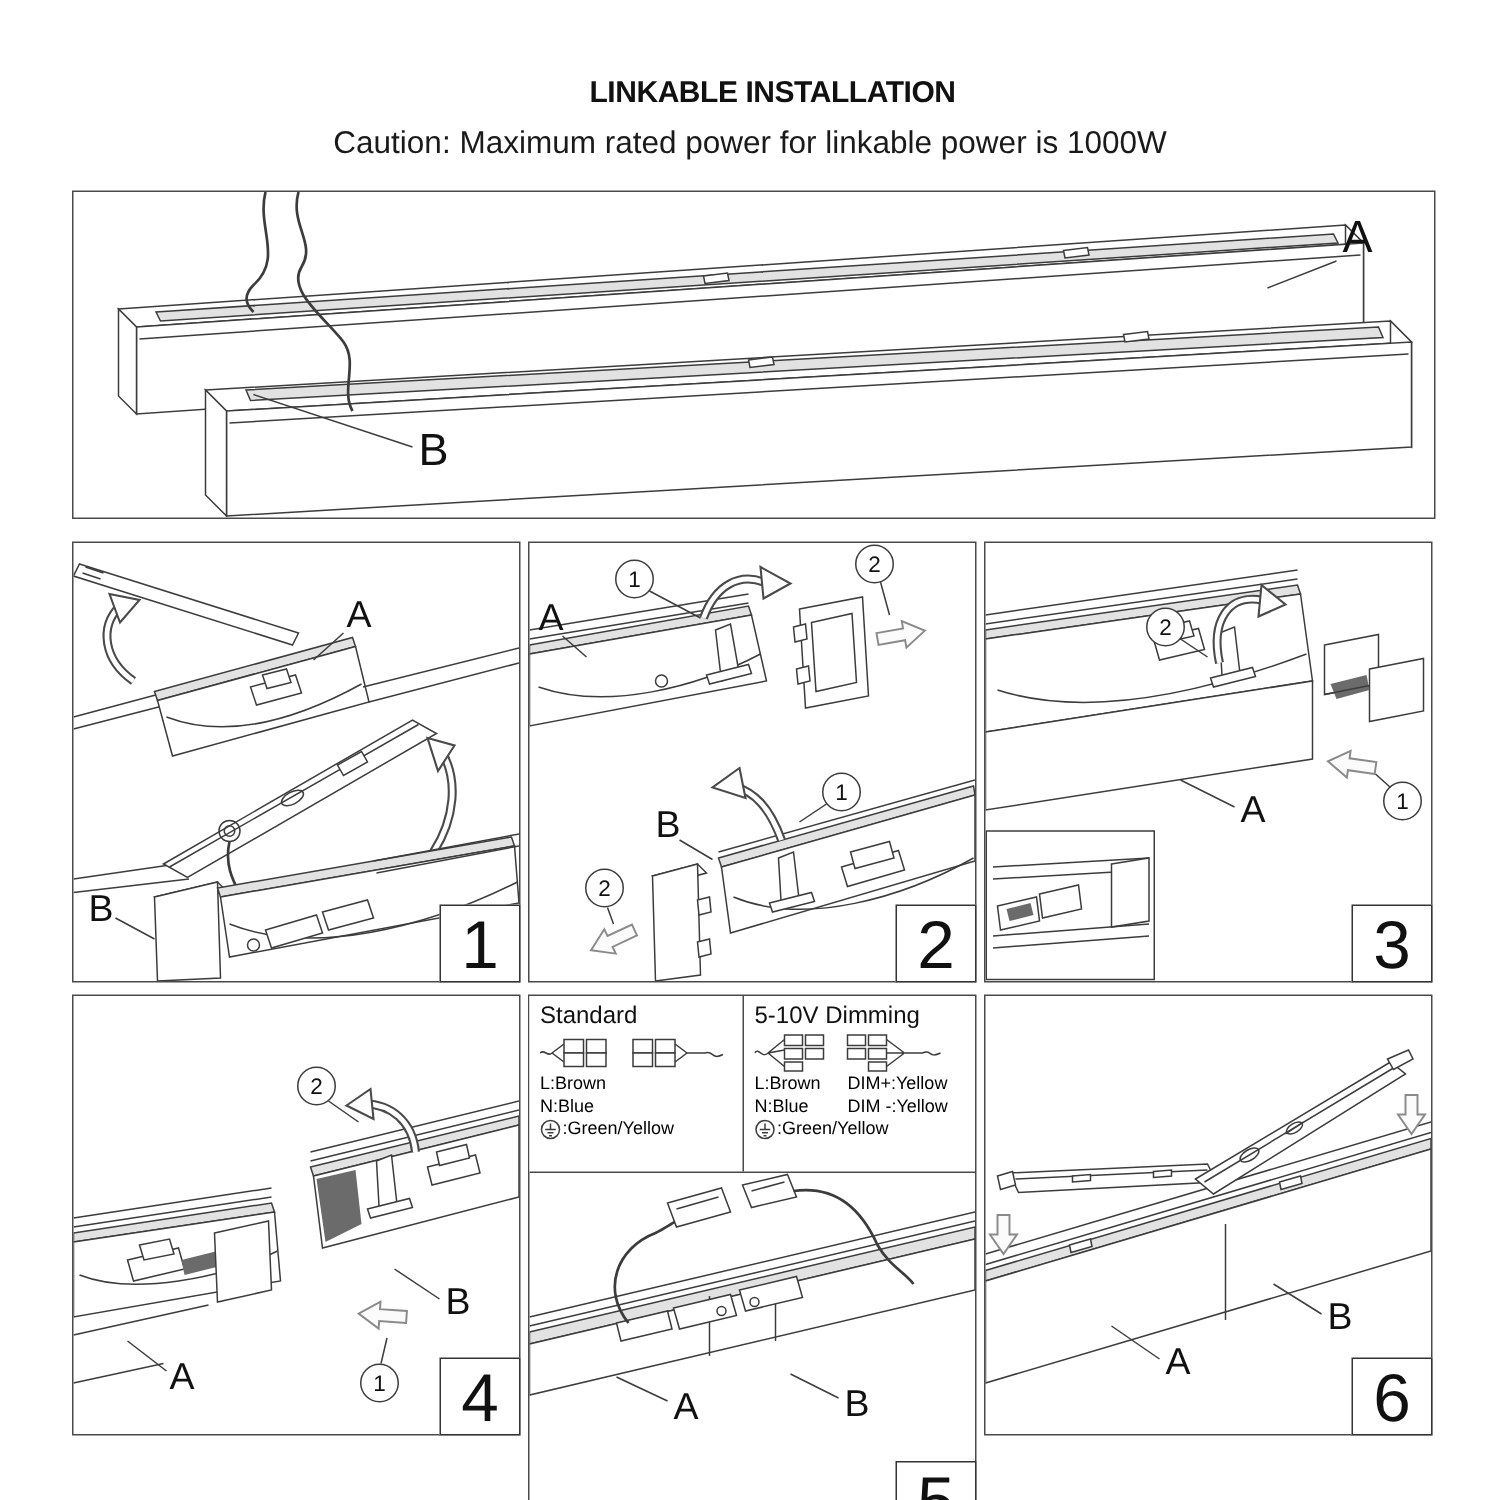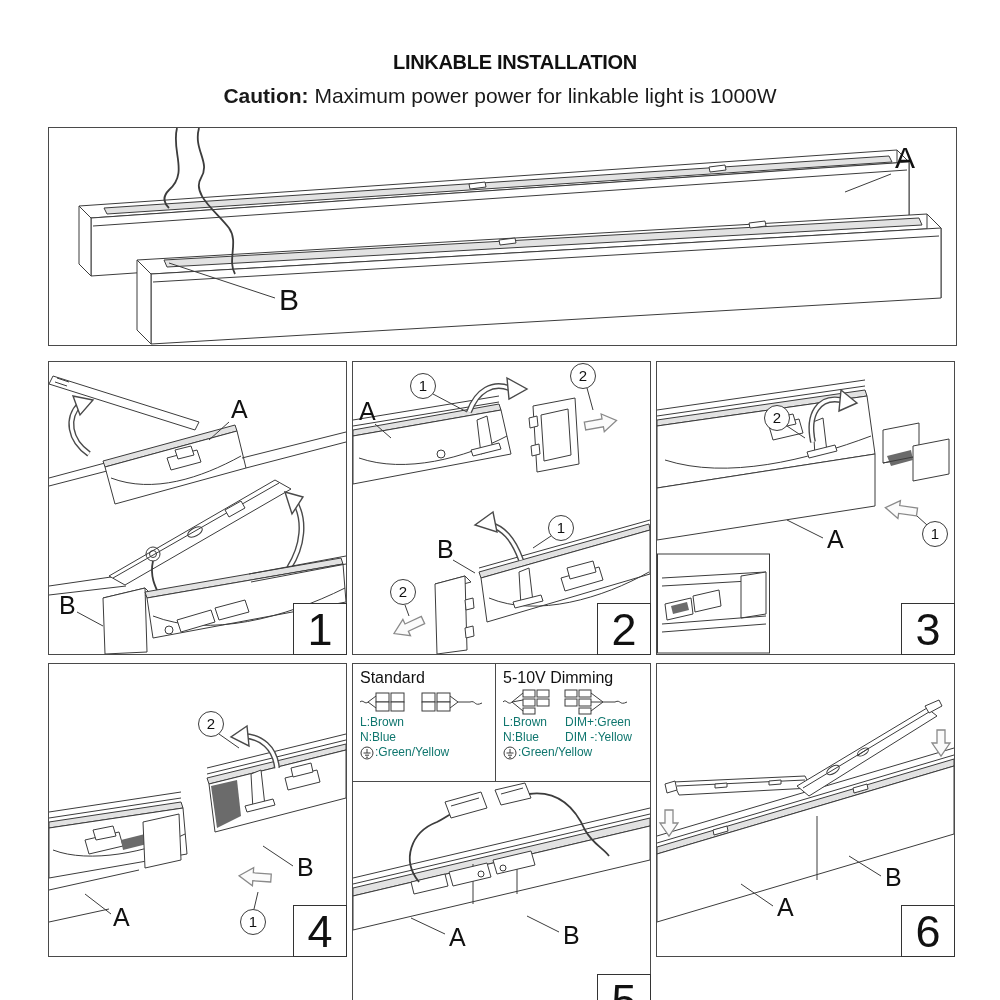--- a/index.html
+++ b/index.html
@@ -1,19 +1,19 @@
 <!DOCTYPE html>
 <html><head>
 <meta charset="utf-8">
 <style>
   html,body{margin:0;padding:0;background:#fff;}
   .page{position:relative;width:1000px;height:1000px;background:#fff;font-family:"Liberation Sans",sans-serif;color:#111;overflow:hidden;}
   .title{position:absolute;top:36px;left:0;width:100%;text-align:center;font-size:20px;font-weight:700;letter-spacing:-0.3px;margin:15px;}
   .caution{position:absolute;top:84px;left:0;width:100%;text-align:center;font-size:21px;margin:0;color:#1a1a1a;}
-  .caution b{font-weight:700;}
+  .caution b{font-weight:400;}
   .panel{position:absolute;background:#fff;border:1px solid #4a4a4a;box-sizing:border-box;}
   .p-top{left:48px;top:127px;width:909px;height:219px;}
   .p1{left:48px;top:361px;width:299px;height:294px;}
   .p2{left:352px;top:361px;width:299px;height:294px;}
   .p3{left:656px;top:361px;width:299px;height:294px;}
   .p4{left:48px;top:663px;width:299px;height:294px;}
   .p5{left:352px;top:663px;width:299px;height:363px;}
   .p6{left:656px;top:663px;width:299px;height:294px;}
   .stepno{position:absolute;right:-1px;bottom:-1px;width:52px;height:50px;border:1px solid #333;background:#fff;display:flex;align-items:center;justify-content:center;font-size:45px;line-height:1;color:#111;}
   svg{display:block;}
@@ -28,32 +28,32 @@
   .barrow{fill:#fbfbfb;stroke:#8a8a8a;stroke-width:1.3;}
   .lab{font-family:"Liberation Sans",sans-serif;font-size:25px;fill:#111;stroke:none;}
   .labL{font-family:"Liberation Sans",sans-serif;font-size:30px;fill:#111;stroke:none;}
   .bdg{font-family:"Liberation Sans",sans-serif;font-size:15px;fill:#111;stroke:none;text-anchor:middle;}
   
   .legend{position:absolute;top:0;left:0;width:100%;height:118px;display:flex;box-sizing:border-box;border-bottom:1px solid #4a4a4a;background:#fff;}
   .legbox{box-sizing:border-box;padding:5px 7px 2px 7px;}
   .legbox.left{width:146px;border-right:1px solid #4a4a4a;}
   .legbox.right{flex:1;}
   .legtitle{font-size:16px;color:#111;margin:0 0 2px 0;}
-  .legline{font-size:12px;color:#0f766e;line-height:15px;display:flex;align-items:center;white-space:pre;}
+  .legline{font-size:12px;color:#000000;line-height:15px;display:flex;align-items:center;white-space:pre;}
   .legline .col1{display:inline-block;width:62px;}
   .gicon{margin-right:1px;}
   .p5svg{position:absolute;left:0;top:118px;}
 </style>
 </head>
 <body>
 
 <div class="page">
 
   <h1 class="title">LINKABLE INSTALLATION</h1>
-  <p class="caution"><b>Caution:</b> <span>Maximum power power for linkable light is 1000W</span></p>
+  <p class="caution"><b>Caution:</b> <span>Maximum rated power for linkable power is 1000W</span></p>
 
   <div class="panel p-top">
     <svg width="907" height="217" viewBox="0 0 907 217">
       <g>
         <polygon class="face" points="30,78 848,22 860,34 42,90"></polygon>
         <polygon class="band" points="55,80 840,28 843,34 58,86"></polygon>
         <polygon class="face" points="848,22 860,34 860,92 848,80"></polygon>
         <polygon class="face" points="42,90 860,34 860,92 42,148"></polygon>
         <polygon class="face" points="30,78 42,90 42,148 30,136"></polygon>
         <line class="ln" x1="44" y1="98" x2="858" y2="42"></line>
@@ -351,21 +351,21 @@
             <rect class="face" x="34" y="10" width="12" height="7"></rect>
           <rect class="face" x="20" y="19" width="12" height="6"></rect>
           <rect class="face" x="62" y="1" width="12" height="7"></rect>
             <rect class="face" x="76" y="1" width="12" height="7"></rect>
           <rect class="face" x="62" y="10" width="12" height="7"></rect>
             <rect class="face" x="76" y="10" width="12" height="7"></rect>
           <rect class="face" x="76" y="19" width="12" height="6"></rect>
           <path class="ln" d="M88,4 L100,13 M88,13 L100,13 M88,22 L100,13"></path>
           <path class="ln" d="M100,13 L112,13 C118,10 116,17 124,13"></path>
         </svg>
-        <div class="legline"><span class="col1">L:Brown</span><span>DIM+:Green</span></div>
+        <div class="legline"><span class="col1">L:Brown</span><span>DIM+:Yellow</span></div>
         <div class="legline"><span class="col1">N:Blue</span><span>DIM -:Yellow</span></div>
         <div class="legline"><svg class="gicon" width="14" height="14" viewBox="0 0 14 14">
               <circle class="ln" cx="7" cy="7" r="6"></circle>
               <path class="ln" d="M7,3 L7,7 M3.5,7 L10.5,7 M5,9.2 L9,9.2 M6,11.2 L8,11.2"></path>
             </svg><span>:Green/Yellow</span></div>
       </div>
     </div>
     <svg class="p5svg" width="297" height="174" viewBox="0 0 297 174">
       <g>
         <path class="ln" d="M0,96 L297,26"></path>

